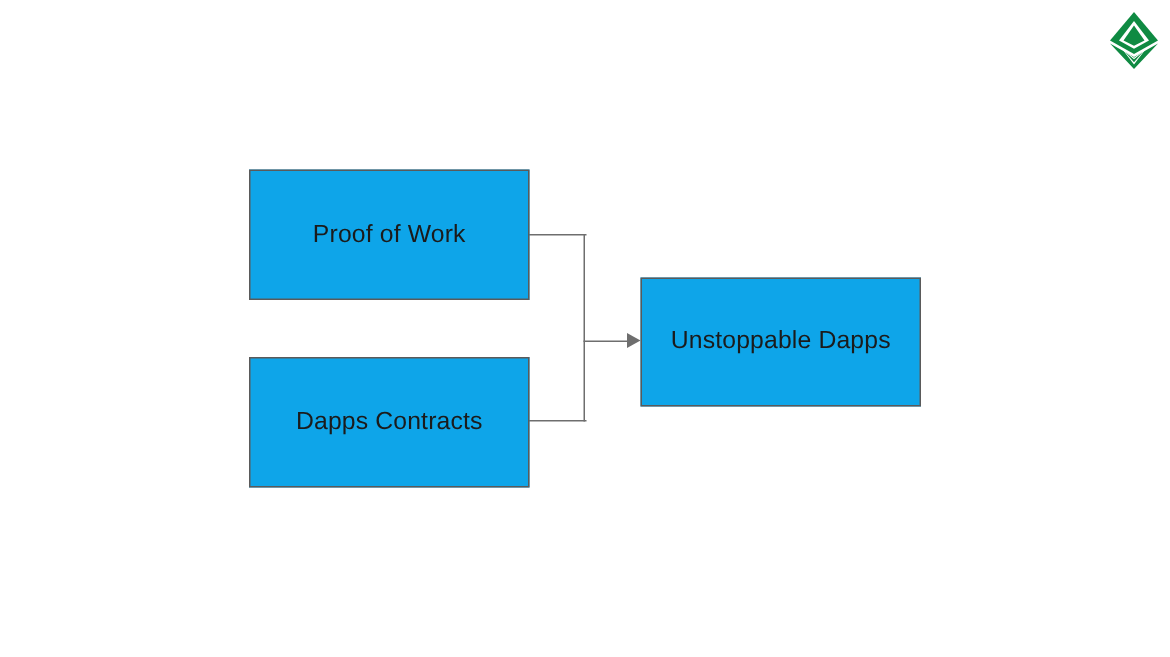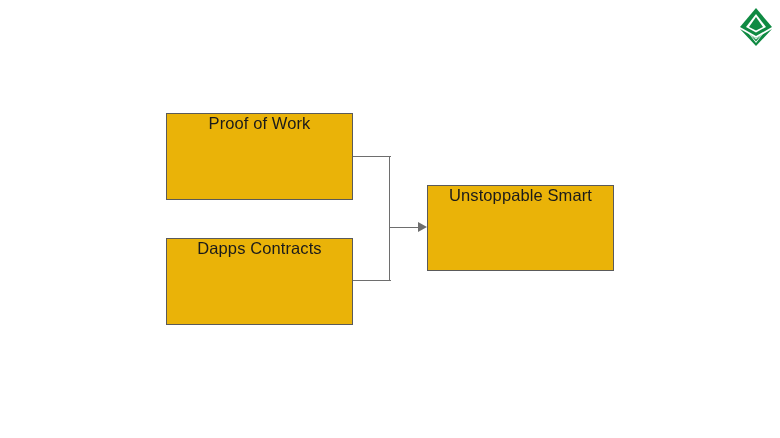--- a/index.html
+++ b/index.html
@@ -30,24 +30,24 @@
   }
   .logo-wrap svg {
     display: block;
     width: 34px;
     height: 40px;
   }
   
   .node {
     position: absolute;
     box-sizing: border-box;
-    background: #eab308;
+    background: #0ea5e9;
     border: 1.4px solid #5a5a5a;
     display: flex;
-    align-items: flex-start;
+    align-items: center;
     justify-content: center;
   }
   .node .node-label {
     font-size: 16.5px;
     line-height: 1.2;
     color: #1b1b1b;
     letter-spacing: 0.1px;
     white-space: nowrap;
     text-align: center;
   }
@@ -143,16 +143,16 @@
 
   <div class="node" id="node-pow">
     <span class="node-label">Proof of Work</span>
   </div>
 
   <div class="node" id="node-sc">
     <span class="node-label">Dapps Contracts</span>
   </div>
 
   <div class="node" id="node-dapps">
-    <span class="node-label">Unstoppable Smart</span>
+    <span class="node-label">Unstoppable Dapps</span>
   </div>
 
 </div>
 
 </body></html>

